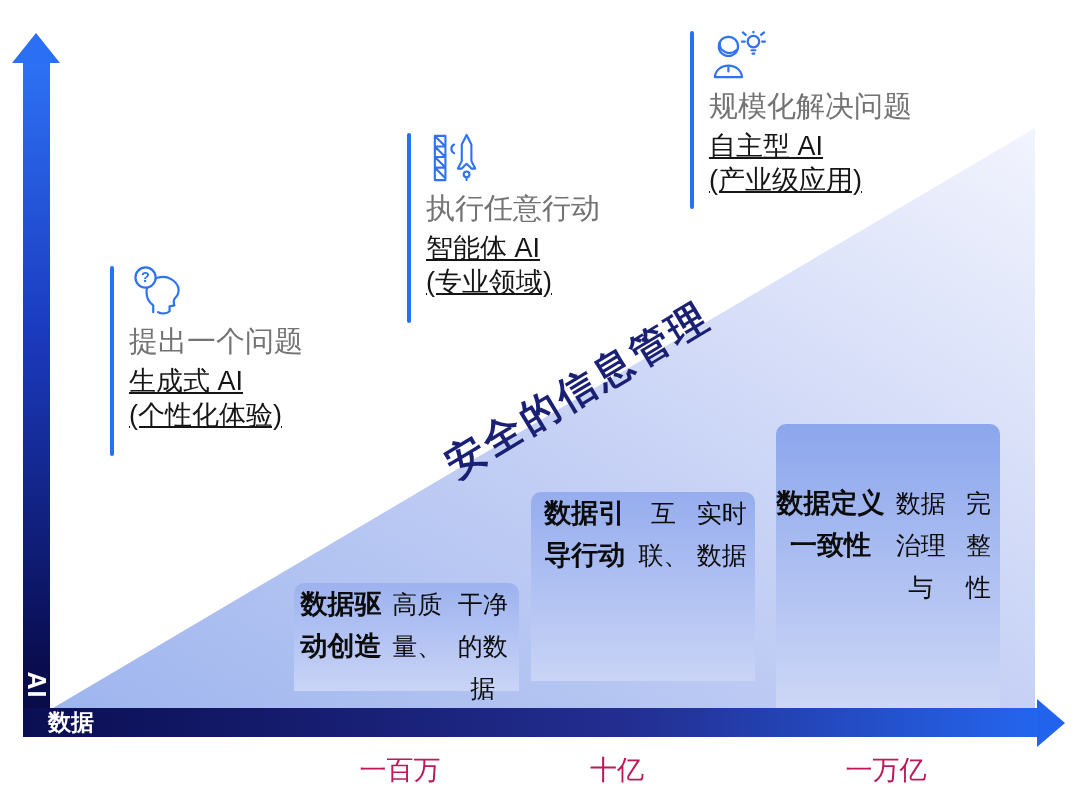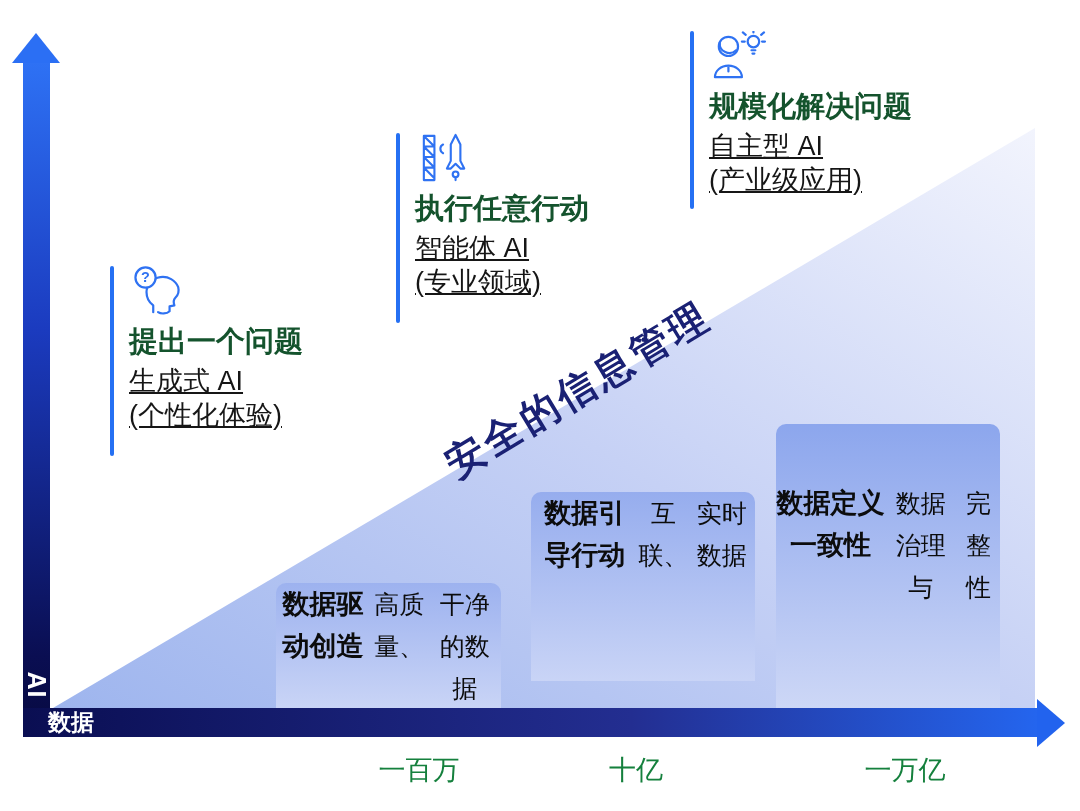--- a/index.html
+++ b/index.html
@@ -18,21 +18,21 @@
     font-size:39px; font-weight:bold; letter-spacing:4px;
     color:#1a2174; white-space:nowrap;
   }
   
   .bar {
     position:absolute; z-index:2;
     border-radius:10px 10px 0 0;
     display:flex; flex-direction:row; justify-content:center;
     text-align:center; color:#0c0c0c;
   }
-  .bar-1 { left:276px; top:583px; width:225px; height:125px;
+  .bar-1 { left:294px; top:583px; width:225px; height:108px;
            background:linear-gradient(180deg,#9db2ef,#c9d4f6); }
   .bar-2 { left:531px; top:492px; width:224px; height:189px;
            background:linear-gradient(180deg,#96adee,#c9d4f6);justify-content:center; }
   .bar-3 { left:776px; top:424px; width:224px; height:284px; justify-content:flex-start; padding-top:58px;
            background:linear-gradient(180deg,#8ca6ed,#cdd7f6); }
   .bar .bar-title { font-size:27px; font-weight:bold; line-height:42px; }
   .bar .bar-line  { font-size:25px; line-height:42px; }
   
   .y-shaft {
     position:absolute; left:23px; top:58px; width:27px; height:679px; z-index:4;
@@ -59,35 +59,35 @@
     border-top:24px solid transparent; border-bottom:24px solid transparent;
     border-left:28px solid #2263ee;
   }
   .x-axis-label {
     position:absolute; left:48px; top:708px; height:24px; line-height:29px; z-index:5;
     color:#ffffff; font-size:23px; font-weight:bold;
   }
   .tick {
     position:absolute; top:752px; z-index:5;
     transform:translateX(-50%);
-    font-size:27px; color:#15803d; white-space:nowrap;margin-left:19px;
+    font-size:27px; color:#be185d; white-space:nowrap;
   }
   .tick-1 { left:400px; } .tick-2 { left:617px; } .tick-3 { left:886px; }
   
   .milestone { position:absolute; z-index:6; display:flex; gap:15px; }
   .m1 { left:110px; top:266px; }
-  .m2 { left:396px; top:133px; }
+  .m2 { left:407px; top:133px; }
   .m3 { left:690px; top:31px; }
   .accent-line { width:4px; border-radius:2px; background:#2570f3; flex:none; }
   .m1 .accent-line { height:190px; }
   .m2 .accent-line { height:190px; }
   .m3 .accent-line { height:178px; }
   .m-content { display:flex; flex-direction:column; }
   .m-icon { width:60px; height:50px; margin-bottom:8px; }
-  .m-title { font-size:29px; font-weight:bold; color:#14532d; line-height:34px; margin-bottom:6px; white-space:nowrap; }
+  .m-title { font-size:29px; font-weight:normal; color:#737373; line-height:34px; margin-bottom:6px; white-space:nowrap; }
   .m-line  { font-size:27px; color:#161616; line-height:34px; white-space:nowrap;text-decoration:underline; }
 </style>
 </head>
 <body>
 
 <div class="stage">
 
   <svg class="tri-svg" width="1080" height="811">
     <defs>
       <linearGradient id="triGrad" x1="0%" y1="100%" x2="100%" y2="0%">

